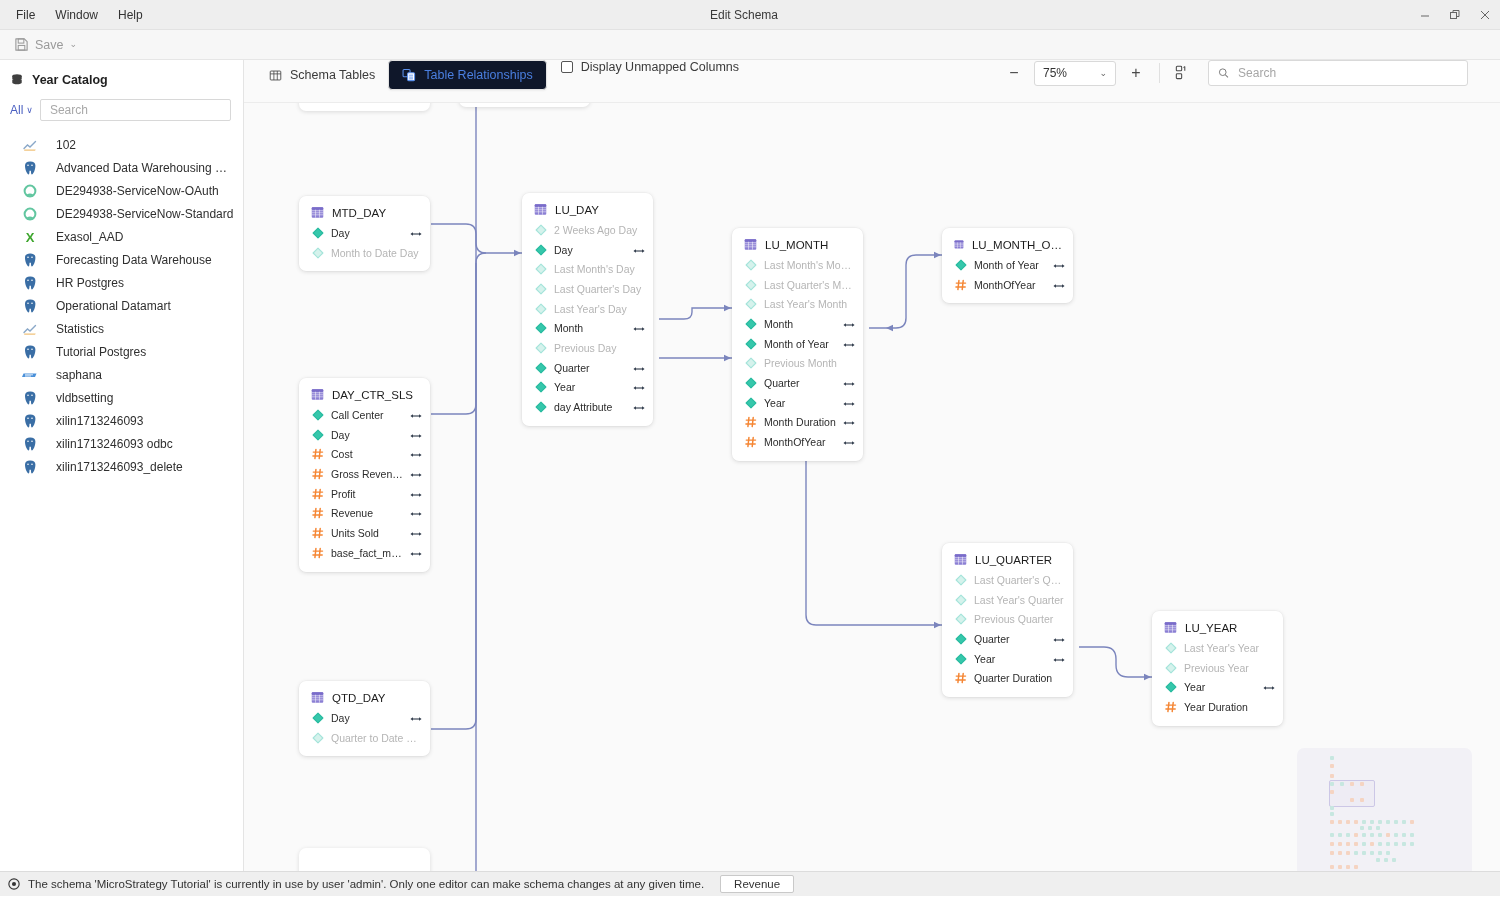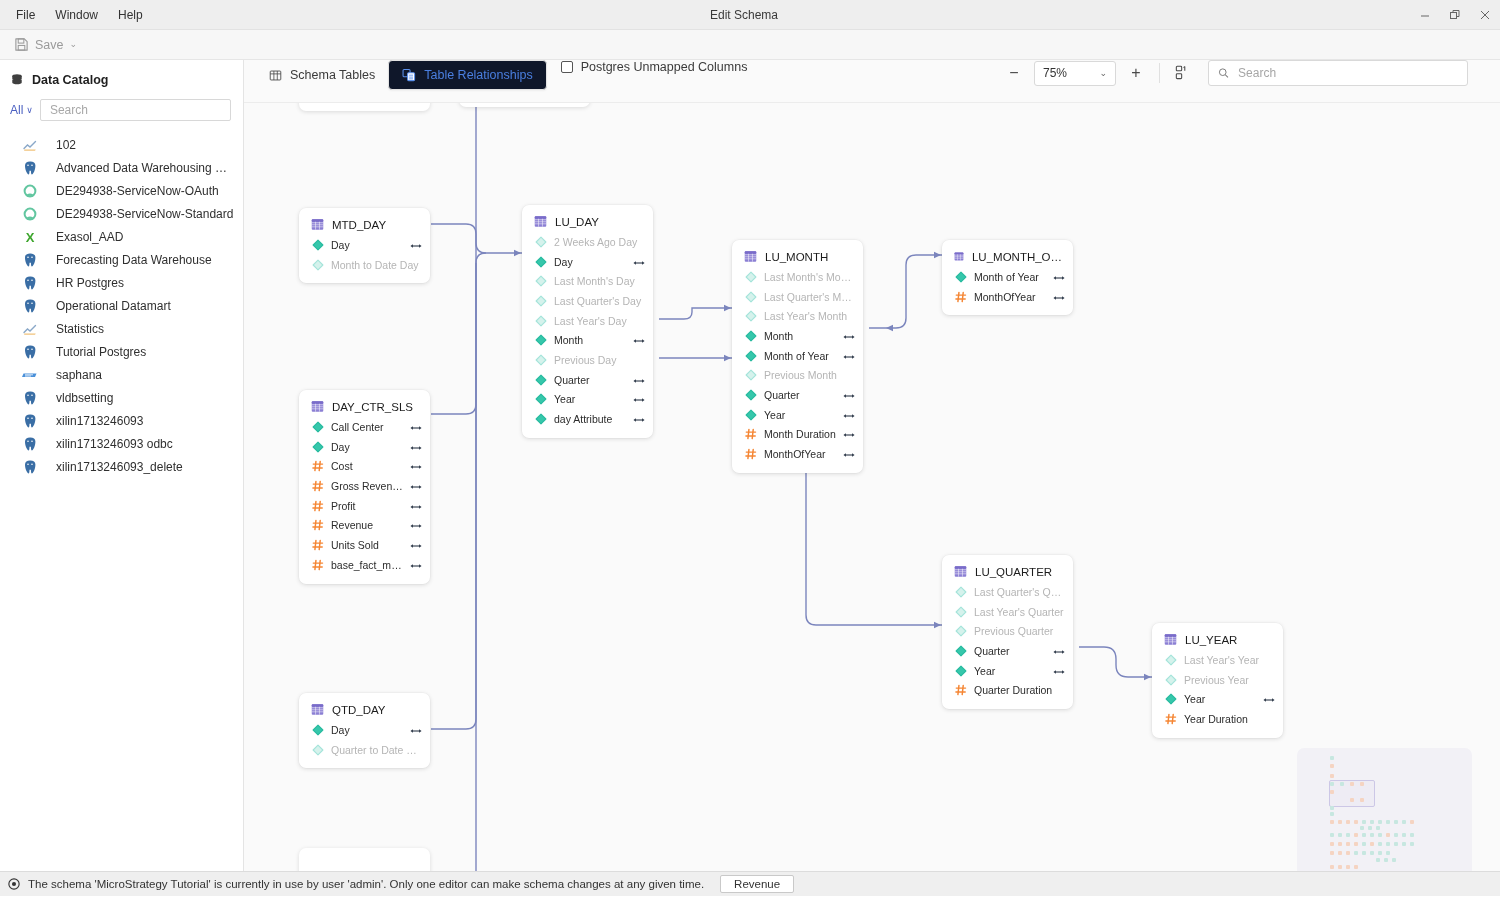--- a/index.html
+++ b/index.html
@@ -176,21 +176,20 @@
   }
   .edges { position: absolute; inset: 0; width: 100%; height: 100%; }
 
   .node {
     position: absolute;
     background: #ffffff;
     border-radius: 7px;
     box-shadow: 0 1px 4px rgba(0,0,0,.13), 0 0 0 .5px rgba(0,0,0,.03);
     padding: 8px 0 9px 0;
     width: 131px;
-    margin-top: 12px;
   }
   .node-header {
     display: flex; align-items: center; gap: 8px;
     padding: 2px 10px 4px 12px;
   }
   .node-title {
     font-size: 11.5px; color: #1c1c1c; font-weight: normal;
     white-space: nowrap; overflow: hidden; text-overflow: ellipsis;
   }
   .node-row {
@@ -290,21 +289,21 @@
 
 <div class="appbody">
 
   <div class="sidebar">
     <div class="catalog-header">
       <svg width="14" height="14" viewBox="0 0 16 16">
         <ellipse cx="8" cy="3.4" rx="5.4" ry="2.1" fill="#3f3f3f"></ellipse>
         <path d="M2.6 3.4v3.2c0 1.16 2.42 2.1 5.4 2.1s5.4-.94 5.4-2.1V3.4" fill="#3f3f3f"></path>
         <path d="M2.6 7.6v3.2c0 1.16 2.42 2.1 5.4 2.1s5.4-.94 5.4-2.1V7.6" fill="#3f3f3f"></path>
       </svg>
-      <span class="catalog-title">Data Catalog</span>
+      <span class="catalog-title">Year Catalog</span>
     </div>
     <div class="filter-row">
       <div class="all-dd">
         <span>All</span>
         <span class="chev">∨</span>
       </div>
       <div class="search-box">
         <input type="text" placeholder="Search" style="">
       </div>
     </div>
@@ -472,21 +471,21 @@
           <rect x="1.2" y="1.6" width="8" height="8.5" fill="none" stroke="#5b90ea" stroke-width="1.2" rx="1.2"></rect>
           <rect x="6.4" y="5.4" width="8" height="9" fill="#fff" stroke="#5b90ea" stroke-width="1.2" rx="1.2"></rect>
           <line x1="8.1" y1="8.2" x2="12.6" y2="8.2" stroke="#5b90ea" stroke-width="1"></line>
           <line x1="8.1" y1="10.4" x2="12.6" y2="10.4" stroke="#5b90ea" stroke-width="1"></line>
           <line x1="8.1" y1="12.4" x2="12.6" y2="12.4" stroke="#5b90ea" stroke-width="1"></line>
         </svg>
         <span>Table Relationships</span>
       </div>
       <div class="chk-row">
         <span class="chk-box"></span>
-        <span class="chk-label">Postgres Unmapped Columns</span>
+        <span class="chk-label">Display Unmapped Columns</span>
       </div>
 
       <div class="toolbar-right">
         <div class="zoom-btn">−</div>
         <div class="zoom-select">
           <span>75%</span>
           <span class="chev">⌄</span>
         </div>
         <div class="zoom-btn">+</div>
         <div class="tb-divider"></div>

